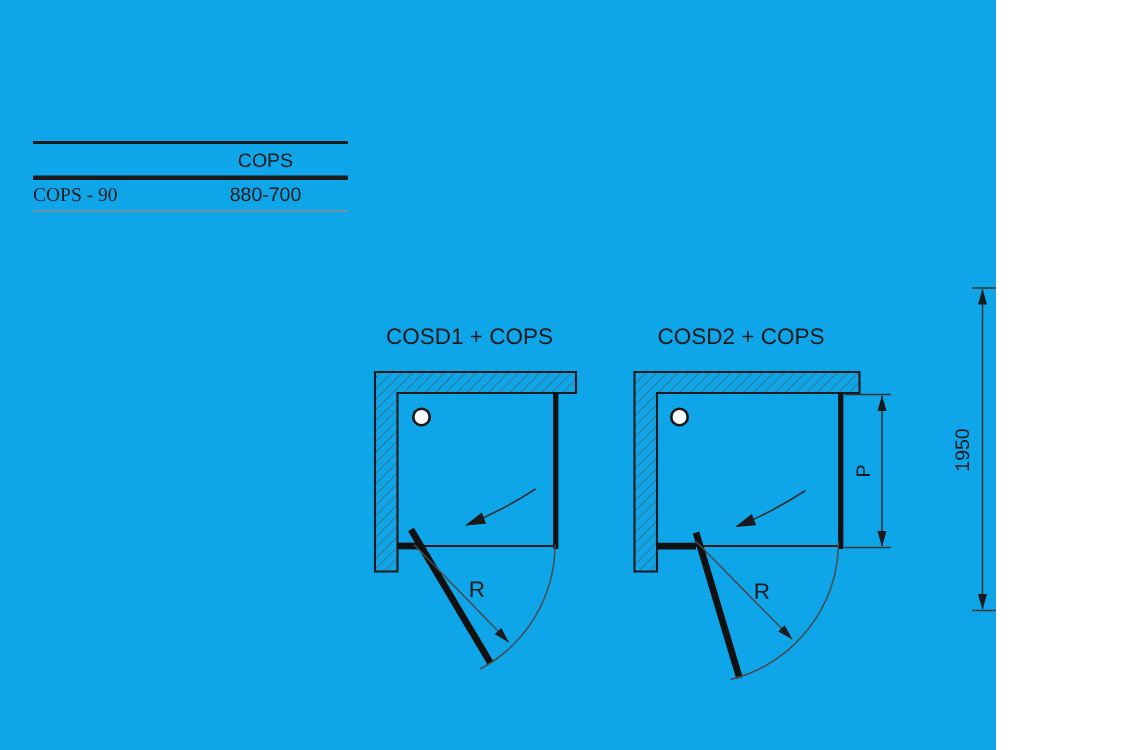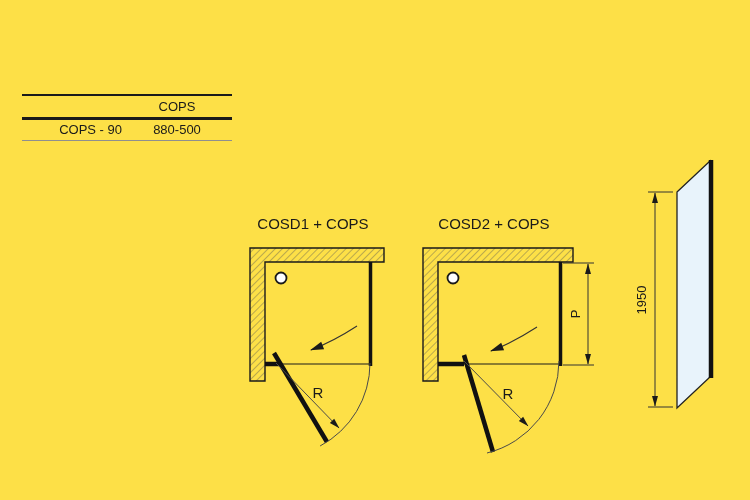--- a/index.html
+++ b/index.html
@@ -1,34 +1,34 @@
 <!DOCTYPE html>
 <html><head>
 <meta charset="utf-8">
 <style>
   html,body{margin:0;padding:0;background:#fff;}
   .canvas{
     position:relative;
-    width:750px;height:500px;
-    background:#fde047;
+    width:664px;height:500px;
+    background:#0ea5e9;
     font-family:"Liberation Sans", sans-serif;
     color:#1a1a1a;
     overflow:hidden;
   }
   
   .spec-table{
     position:absolute;left:22px;top:94px;width:210px;
     font-size:13px;color:#1a1a1a;
   }
   .rule-heavy{height:2px;background:#1a1a1a;}
   .rule-heavy2{height:2.5px;background:#1a1a1a;}
   .rule-light{height:1.5px;background:#8f8f8f;}
   .tbl-header{display:flex;padding:4px 0 3px 0;}
   .tbl-row{display:flex;align-items:center;height:20px;}
-  .cell-1{flex:0 0 100px;text-align:right;}
+  .cell-1{flex:0 0 100px;text-align:left;font-family:Liberation Serif, serif;}
   .cell-2{flex:1 1 auto;text-align:center;}
   .hdr-lines span{display:block;line-height:14px;}
   
   svg.draw{position:absolute;left:0;top:0;}
   text.dia-title{font-size:15px;fill:#1a1a1a;}
   text.dim-label{font-size:13px;fill:#1a1a1a;}
   text.radius-label{font-size:15px;fill:#1a1a1a;}
 </style>
 </head>
 <body>
@@ -39,21 +39,21 @@
     <div class="rule-heavy"></div>
     <div class="tbl-header">
       <div class="cell-1"></div>
       <div class="cell-2 hdr-lines">
         <span>COPS</span>
       </div>
     </div>
     <div class="rule-heavy2"></div>
     <div class="tbl-row">
       <div class="cell-1">COPS - 90</div>
-      <div class="cell-2">880-500</div>
+      <div class="cell-2">880-700</div>
     </div>
     <div class="rule-light"></div>
   </div>
 
   <svg class="draw" width="750" height="500" viewBox="0 0 750 500">
     <defs>
       <pattern id="hatch" width="5" height="5" patternUnits="userSpaceOnUse" patternTransform="rotate(-45)">
         <line x1="0" y1="0" x2="5" y2="0" stroke="#555" stroke-width="0.8"></line>
       </pattern>
       <marker id="dimarr" markerUnits="userSpaceOnUse" markerWidth="12" markerHeight="8" refX="10.5" refY="4" orient="auto-start-reverse">

